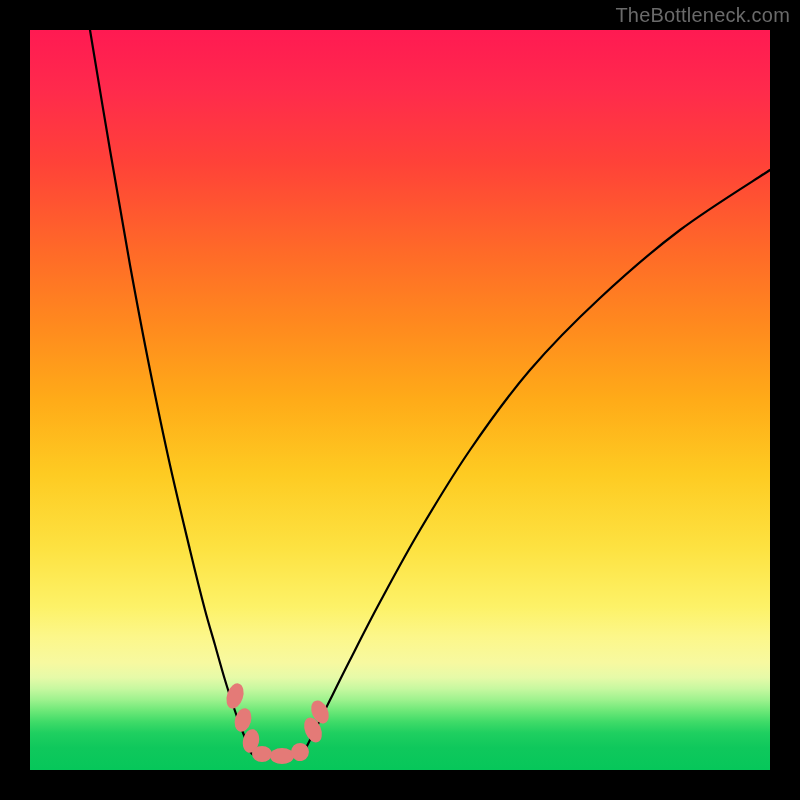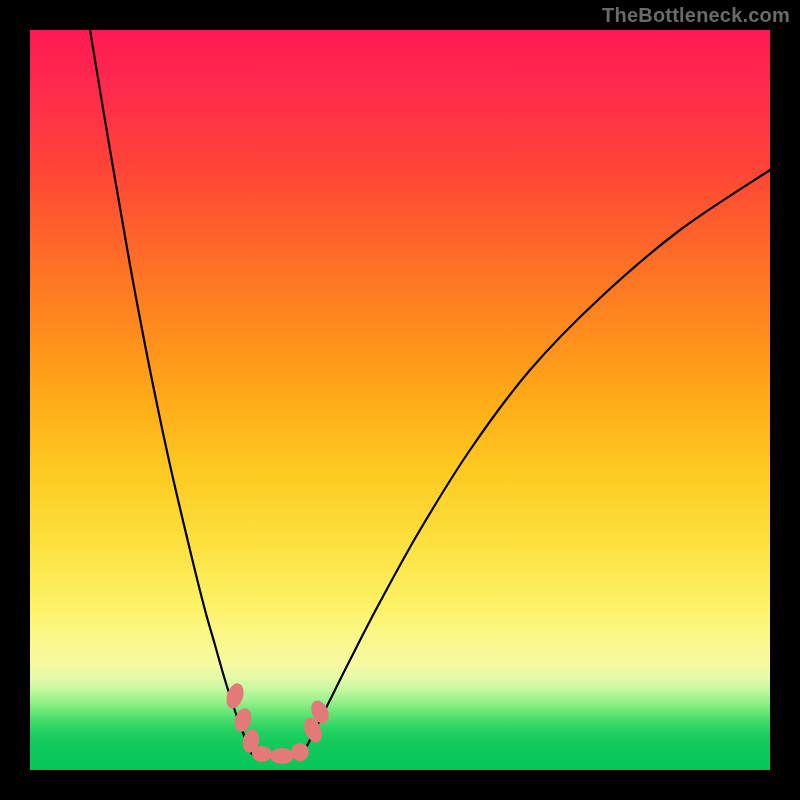--- a/index.html
+++ b/index.html
@@ -46,21 +46,21 @@
       #0fc85c 97%,
       #06c75a 100%
     );
   }
   .watermark {
     position: absolute;
     top: 4px;
     right: 10px;
     color: #6a6a6a;
     font-size: 20px;
-    font-weight: 700;
+    font-weight: 400;
     letter-spacing: 0.2px;
     user-select: none;
   }
   svg.curve {
     position: absolute;
     top: 0; left: 0;
     width: 740px; height: 740px;
     overflow: visible;
   }
   .curve path.line {

